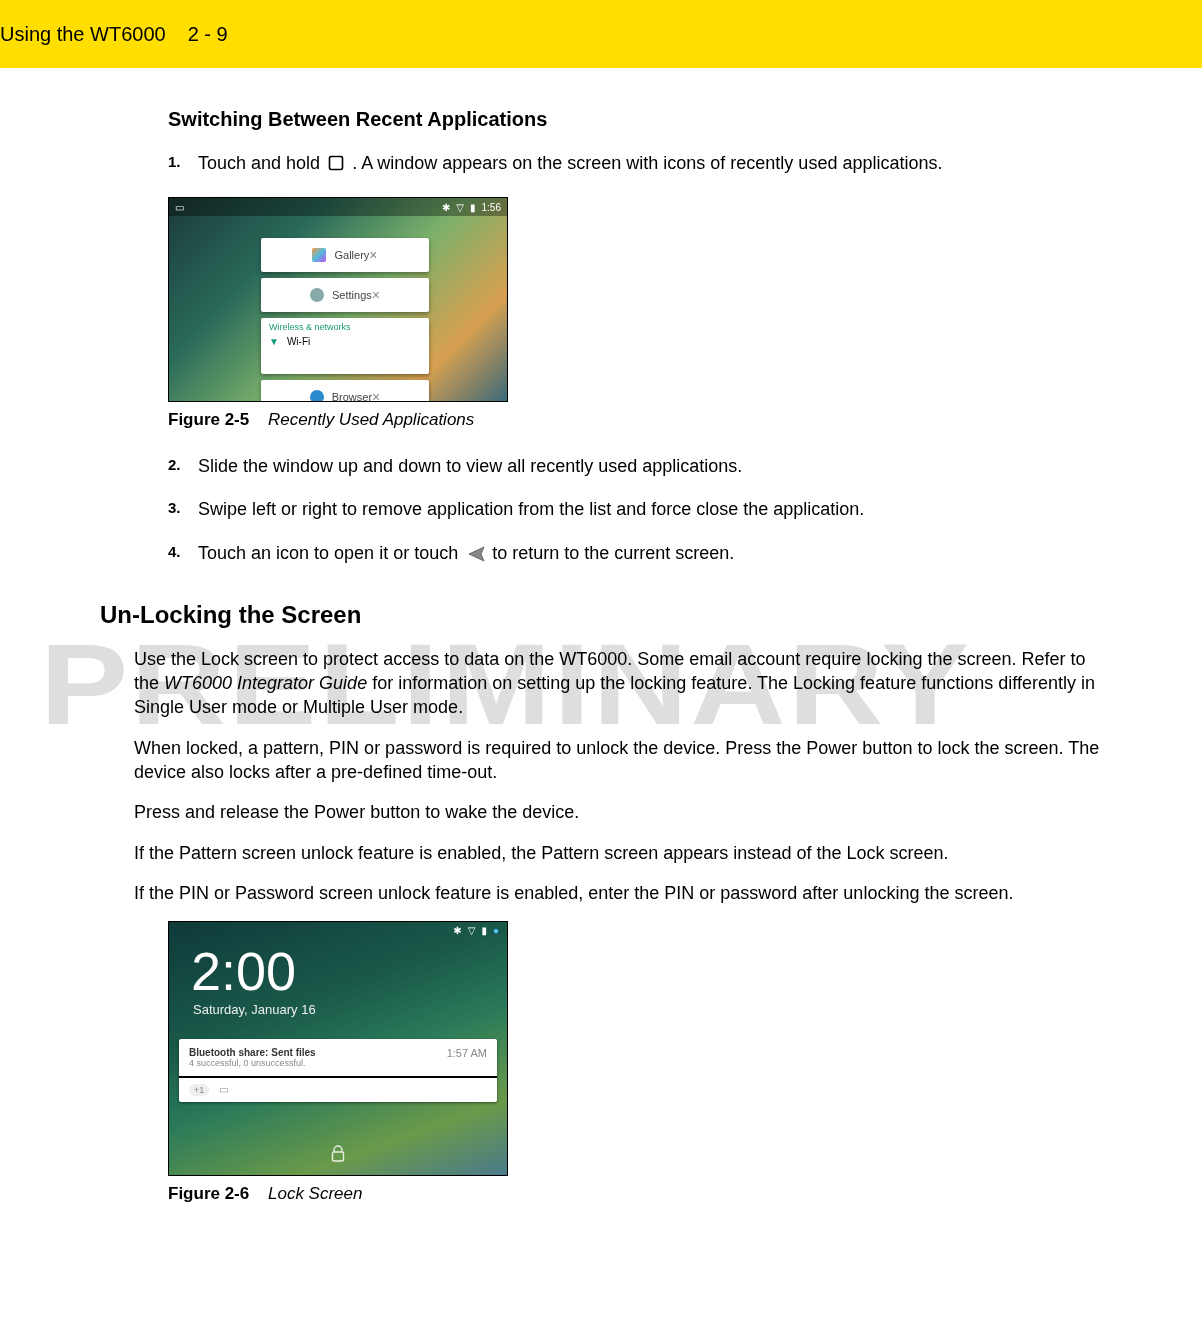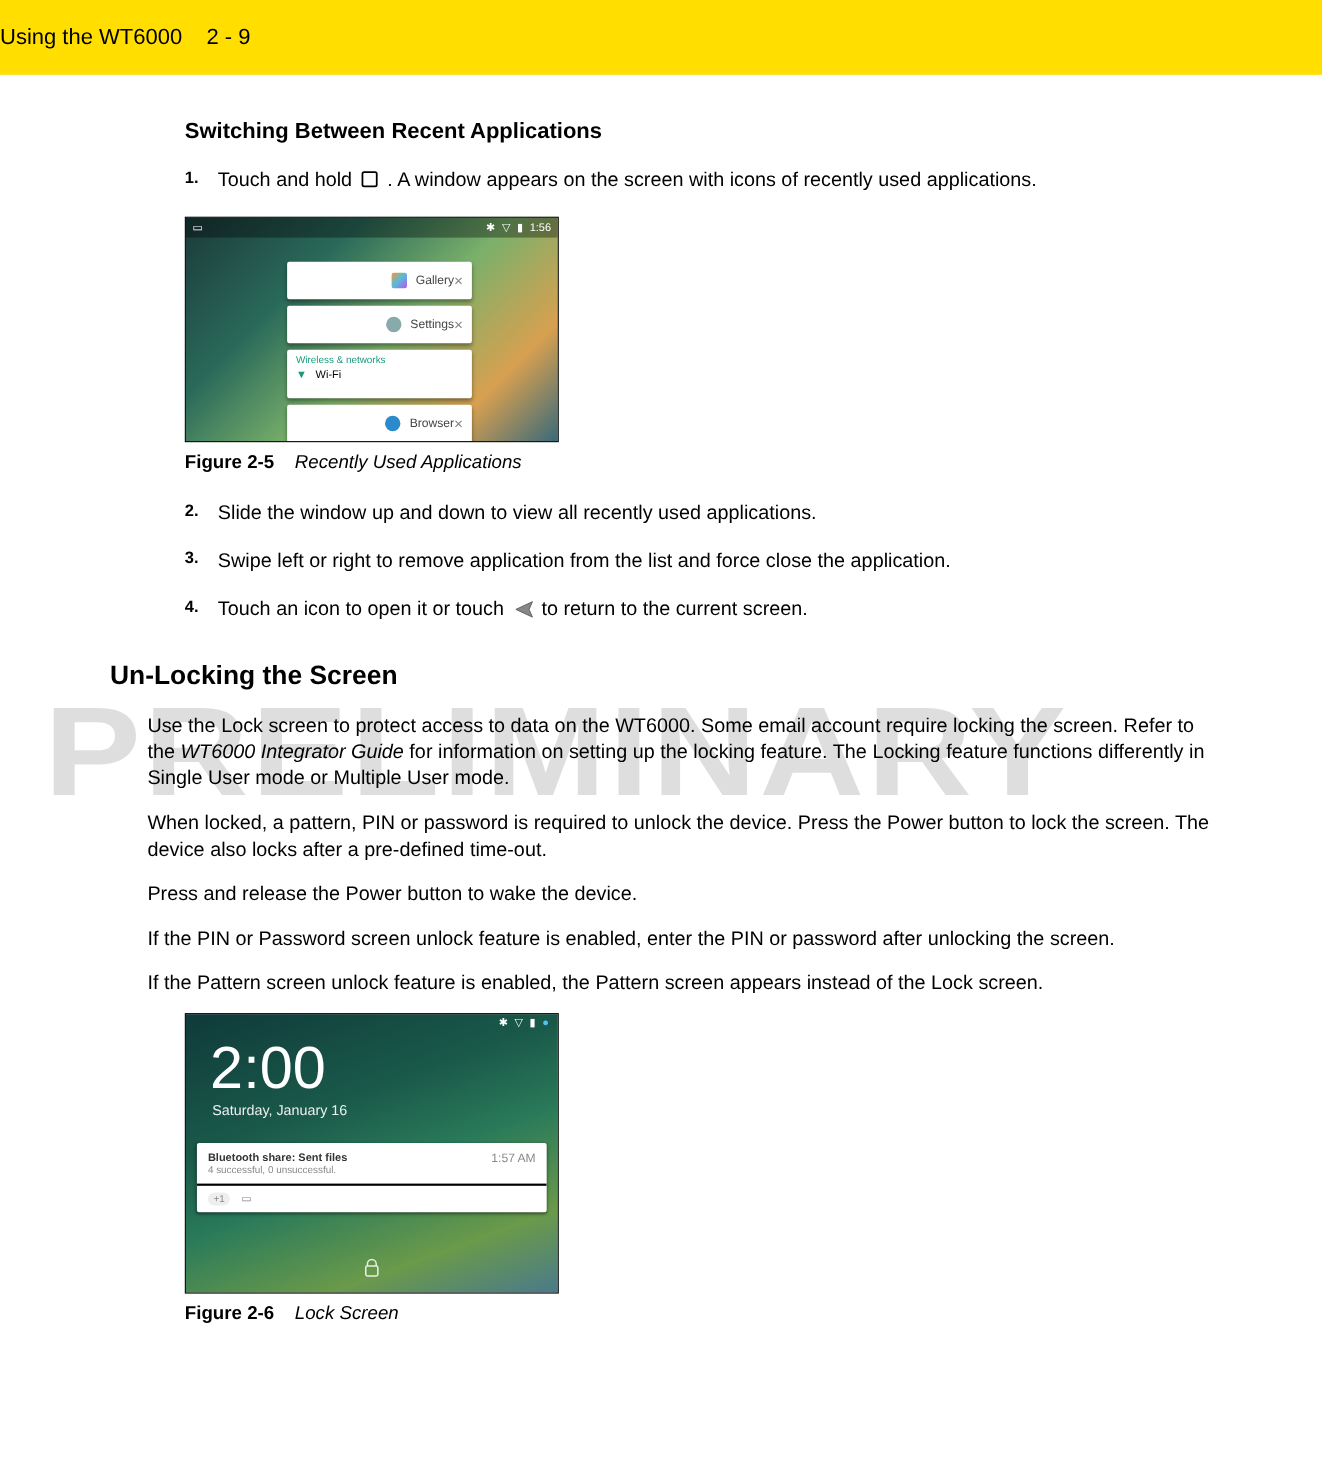--- a/index.html
+++ b/index.html
@@ -100,30 +100,30 @@
   }
   .fig25 .statusbar .right { display:flex; gap:6px; align-items:center;}
   .fig25 .cards {
     position:absolute; top:40px; left:92px; width:168px;
   }
   .fig25 .card {
     background:#fff; border-radius:2px; height:34px;
     display:flex; align-items:center; padding:0 8px;
     font-size:11px; color:#444; margin-bottom:6px;
     box-shadow:0 2px 4px rgba(0,0,0,.4);
-    justify-content: flex-end;
+    justify-content: center;
   }
   .fig25 .card .left { display:flex; align-items:center; gap:8px; }
   .fig25 .card .cicon { width:14px; height:14px; border-radius:2px; }
   .fig25 .card.gallery .cicon { background: linear-gradient(135deg,#e94,#5bd,#b5e); }
   .fig25 .card.settings .cicon { background:#8aa; border-radius:50%; }
   .fig25 .card.browser .cicon { background:#2a8acb; border-radius:50%; }
   .fig25 .card .close { color:#888; font-size:14px; }
   .fig25 .wifi-card {
-    background:#fff; height:44px; box-shadow:0 2px 4px rgba(0,0,0,.4);
+    background:#fff; height:56px; box-shadow:0 2px 4px rgba(0,0,0,.4);
     margin-bottom:6px; border-radius:2px; font-size:10px;
   }
   .fig25 .wifi-card .hdr { color:#1a9a7a; font-size:9px; padding:4px 8px 0 8px;}
   .fig25 .wifi-card .row { display:flex; align-items:center; gap:8px; padding:4px 8px;}
   .fig25 .wifi-card .wicon { color:#1a9a7a; }
 
   
   .fig26 {
     width: 340px;
     height: 255px;
@@ -268,22 +268,22 @@
 
   <h2 class="heading">Un-Locking the Screen</h2>
 
   <p class="body">
     <span>Use the Lock screen to protect access to data on the WT6000. Some email account require locking the screen. Refer to the </span>
     <em>WT6000 Integrator Guide</em>
     <span> for information on setting up the locking feature. The Locking feature functions differently in Single User mode or Multiple User mode.</span>
   </p>
   <p class="body">When locked, a pattern, PIN or password is required to unlock the device. Press the Power button to lock the screen. The device also locks after a pre-defined time-out.</p>
   <p class="body">Press and release the Power button to wake the device.</p>
+  <p class="body">If the Pattern screen unlock feature is enabled, the Pattern screen appears instead of the Lock screen.</p>
   <p class="body">If the PIN or Password screen unlock feature is enabled, enter the PIN or password after unlocking the screen.</p>
-  <p class="body">If the Pattern screen unlock feature is enabled, the Pattern screen appears instead of the Lock screen.</p>
 
   <div class="fig26">
     <div class="statusbar">
       <span>✱</span>
       <span>▽</span>
       <span>▮</span>
       <span class="blue">●</span>
     </div>
     <div class="time">2:00</div>
     <div class="date">Saturday, January 16</div>

